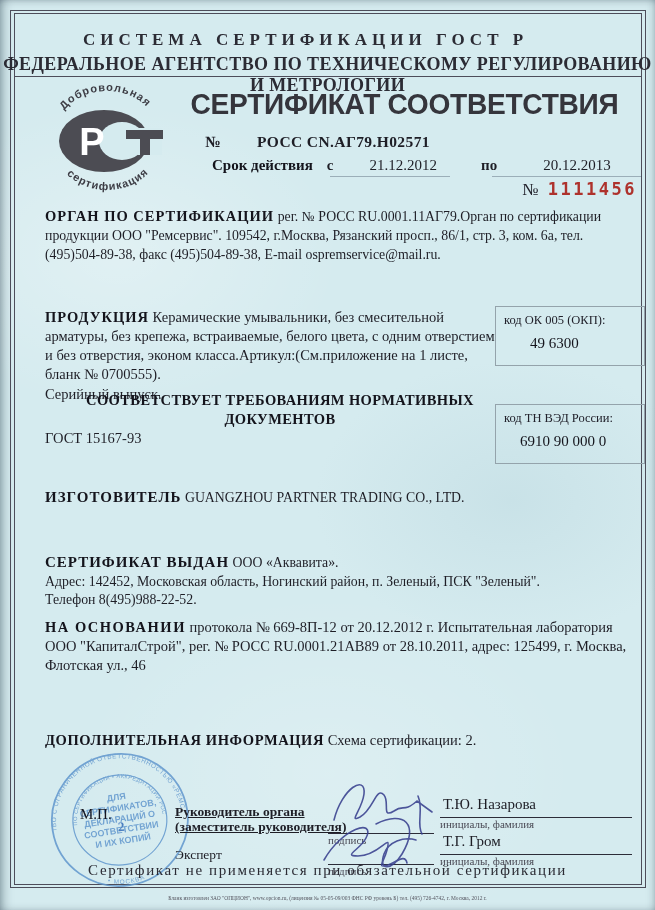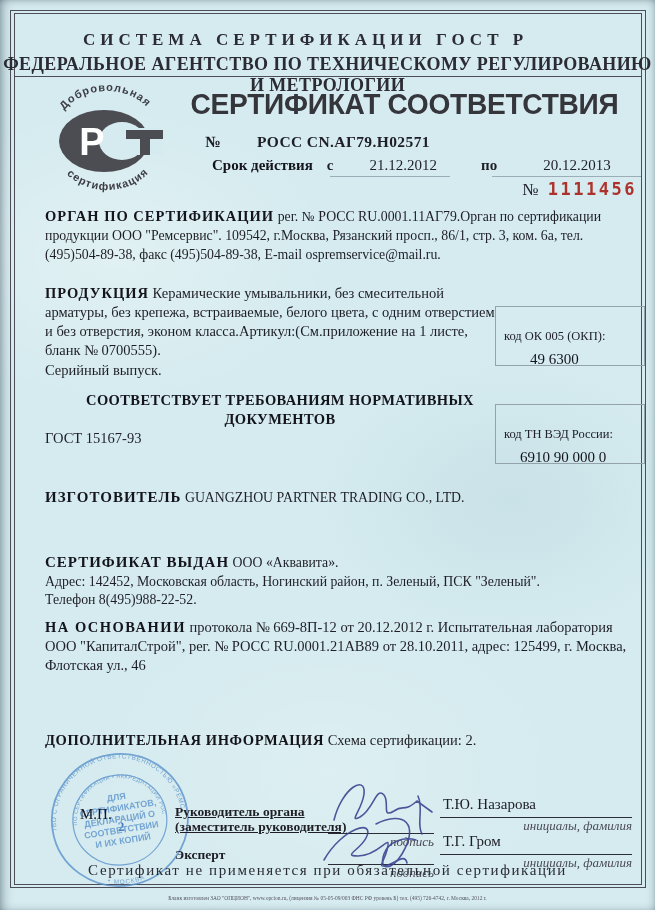--- a/index.html
+++ b/index.html
@@ -22,25 +22,25 @@
   .frame.outer{left:10px; top:10px; right:9px; bottom:22px;}
   .frame.inner{left:14px; top:13px; right:13px; bottom:25px; border-width:1px;}
   .hline{position:absolute; border-top:1.6px solid #4d4d5a;}
   .faintline{position:absolute; border-top:1px solid rgba(60,75,95,.38);}
   .hdr1{width:611px; text-align:center; font-weight:bold; font-size:17px; letter-spacing:5px; color:#2b2b34;}
   .hdr2{width:655px; text-align:center; font-weight:bold; font-size:18px; letter-spacing:.4px; color:#2b2b34;}
   .doc-title{font-family:"Liberation Sans", sans-serif; font-weight:bold; font-size:29px; color:#35353c; letter-spacing:-.3px; transform:scaleX(.97); transform-origin:center;}
   .lbl{font-weight:bold; color:#14141c;}
   .sec{font-size:14.5px; line-height:1.32;}
   .sec .lbl{font-size:14.5px; letter-spacing:.3px;}
-  .codebox{position:absolute; width:150px; height:60px; border:1px solid #94a3ab; padding:22px 8px; box-sizing:border-box;}
+  .codebox{position:absolute; width:150px; height:60px; border:1px solid #94a3ab; padding:6px 8px; box-sizing:border-box;}
   .codebox .cap{font-size:12.5px; color:#22222c;}
   .codebox .val{font-size:15px; margin-top:7px; margin-left:26px; color:#14141c;}
   .sigline{position:absolute; border-top:1.1px solid #2c2c38;}
-  .namecap{position:absolute; text-align:right; font-size:13px; color:#4a4a55;font-style:italic;}
+  .namecap{position:absolute; text-align:left; font-size:11px; color:#4a4a55;}
   .bold-ul{font-weight:bold; text-decoration:underline;}
   .statement{width:655px; text-align:center; font-size:15px; letter-spacing:1.6px; color:#2b2b34;}
   .fineprint{width:655px; text-align:center; font-size:7px; color:#55555f; transform:scale(.78); transform-origin:center top;}
   .redno{font-family:"DejaVu Sans Mono", monospace; font-size:17px; letter-spacing:2.5px; color:#ae322c; font-weight:bold;}
   svg text{font-family:"Liberation Sans", sans-serif;}
 </style>
 </head>
 <body>
 
 <div class="paper">
@@ -91,21 +91,21 @@
   <div class="abs" style="right:18px; top:179px; display:flex; align-items:baseline; gap:9px;">
     <span style="font-size:17px; color:#22222c;">№</span>
     <span class="redno">1111456</span>
   </div>
 
   <div class="abs sec" style="left:45px; top:207px; width:596px;">
     <span class="lbl" style="letter-spacing:1px;">ОРГАН ПО СЕРТИФИКАЦИИ</span>
     <span style="font-size:13.8px;">рег. № РОСС RU.0001.11АГ79.Орган по сертификации продукции ООО "Ремсервис". 109542, г.Москва, Рязанский просп., 86/1, стр. 3, ком. 6а, тел. (495)504-89-38, факс (495)504-89-38, E-mail ospremservice@mail.ru.</span>
   </div>
 
-  <div class="abs sec" style="left:45px; top:284px; width:458px;">
+  <div class="abs sec" style="left:45px; top:308px; width:458px;">
     <span class="lbl" style="letter-spacing:1px;">ПРОДУКЦИЯ</span>
     <span>Керамические умывальники, без смесительной арматуры, без крепежа, встраиваемые, белого цвета, с одним отверстием и без отверстия, эконом класса.Артикул:(См.приложение на 1 листе, бланк № 0700555).</span>
     <div>Серийный выпуск.</div>
   </div>
 
   <div class="codebox" style="left:495px; top:306px;">
     <div class="cap">код ОК 005 (ОКП):</div>
     <div class="val">49 6300</div>
   </div>
 
@@ -167,21 +167,21 @@
     </g>
   </svg>
 
   <div class="abs" style="left:80px; top:806px; font-size:15px; color:#15151f;">М.П.</div>
   <div class="abs" style="left:118px; top:819px; font-size:13px; font-weight:bold; color:#4b7fc0; transform:rotate(-6deg);">2</div>
 
   <div class="abs" style="left:175px; top:805px; font-size:13.5px; line-height:1.1;">
     <div class="bold-ul">Руководитель органа</div>
     <div class="bold-ul">(заместитель руководителя)</div>
   </div>
-  <div class="abs" style="left:175px; top:847px; font-size:13.5px; font-weight:bold;">Эксперт</div>
+  <div class="abs" style="left:175px; top:847px; font-size:13.5px; font-weight:normal;">Эксперт</div>
 
   <div class="sigline" style="left:328px; top:833px; width:106px;"></div>
   <div class="namecap" style="left:328px; top:834px; width:106px;">подпись</div>
   <div class="sigline" style="left:328px; top:864px; width:106px;"></div>
   <div class="namecap" style="left:328px; top:865px; width:106px;">подпись</div>
 
   <svg class="abs" style="left:318px; top:766px;" width="135" height="108" viewBox="0 0 135 108">
     <g fill="none" stroke="#39418f" stroke-width="1.6" stroke-linecap="round" opacity=".88">
       <path d="M16 54 C24 22 48 8 46 28 C44 44 30 57 42 51 C56 43 58 20 66 29 C72 36 63 53 76 45 C86 38 85 47 99 35 L114 46"></path>
       <path d="M100 30 C106 44 98 58 104 68"></path>

